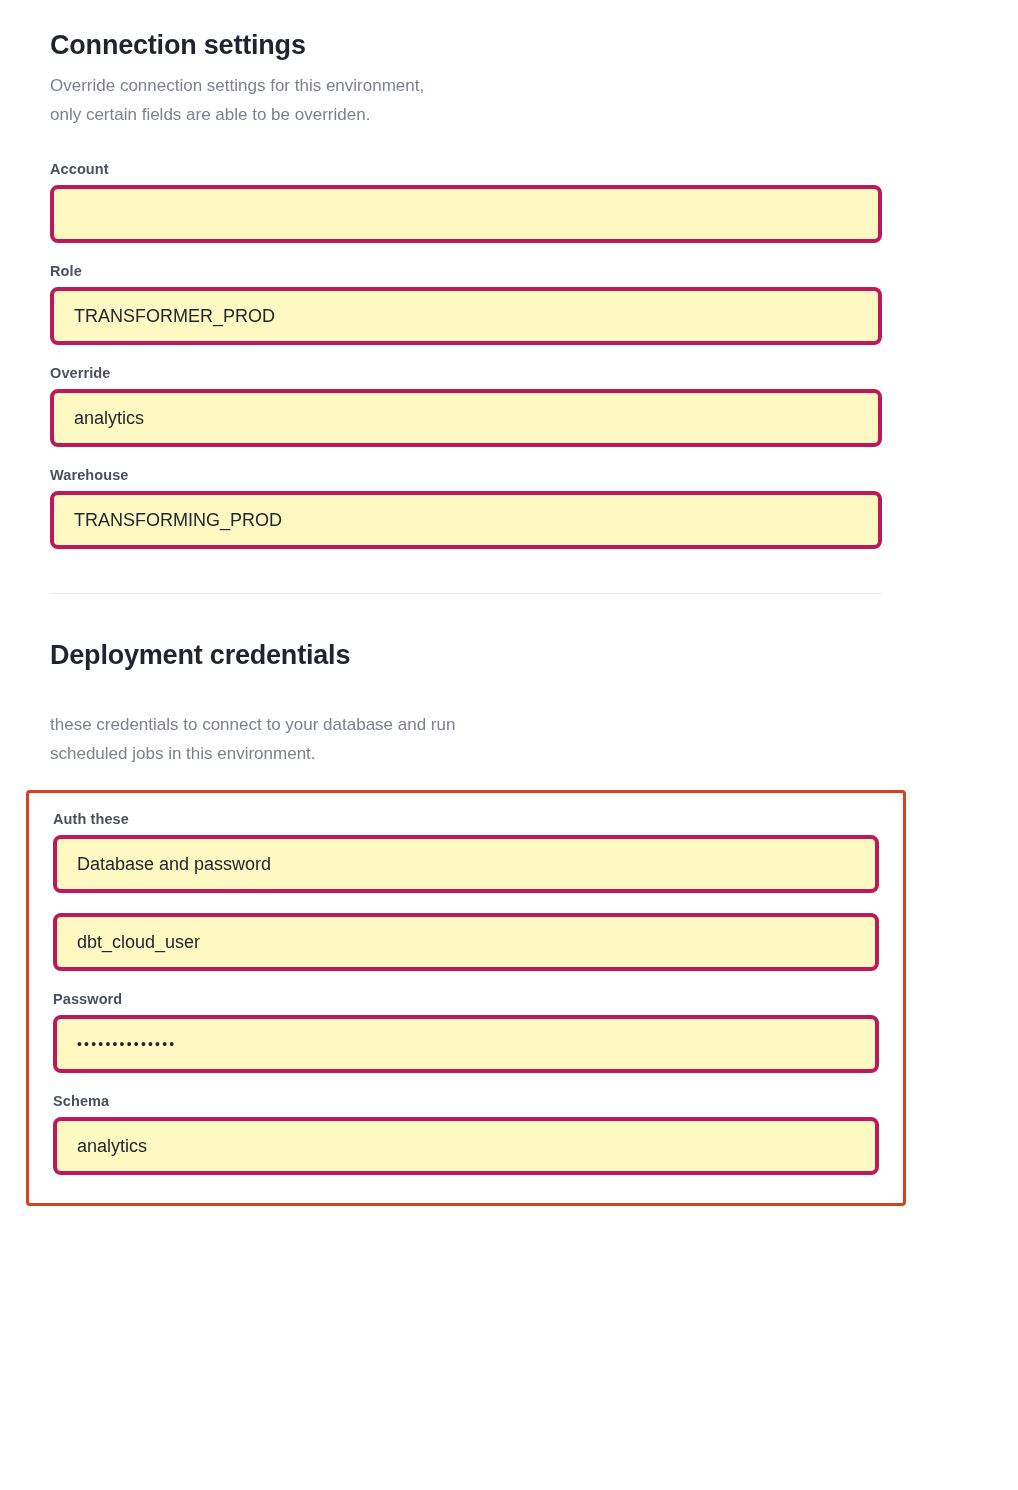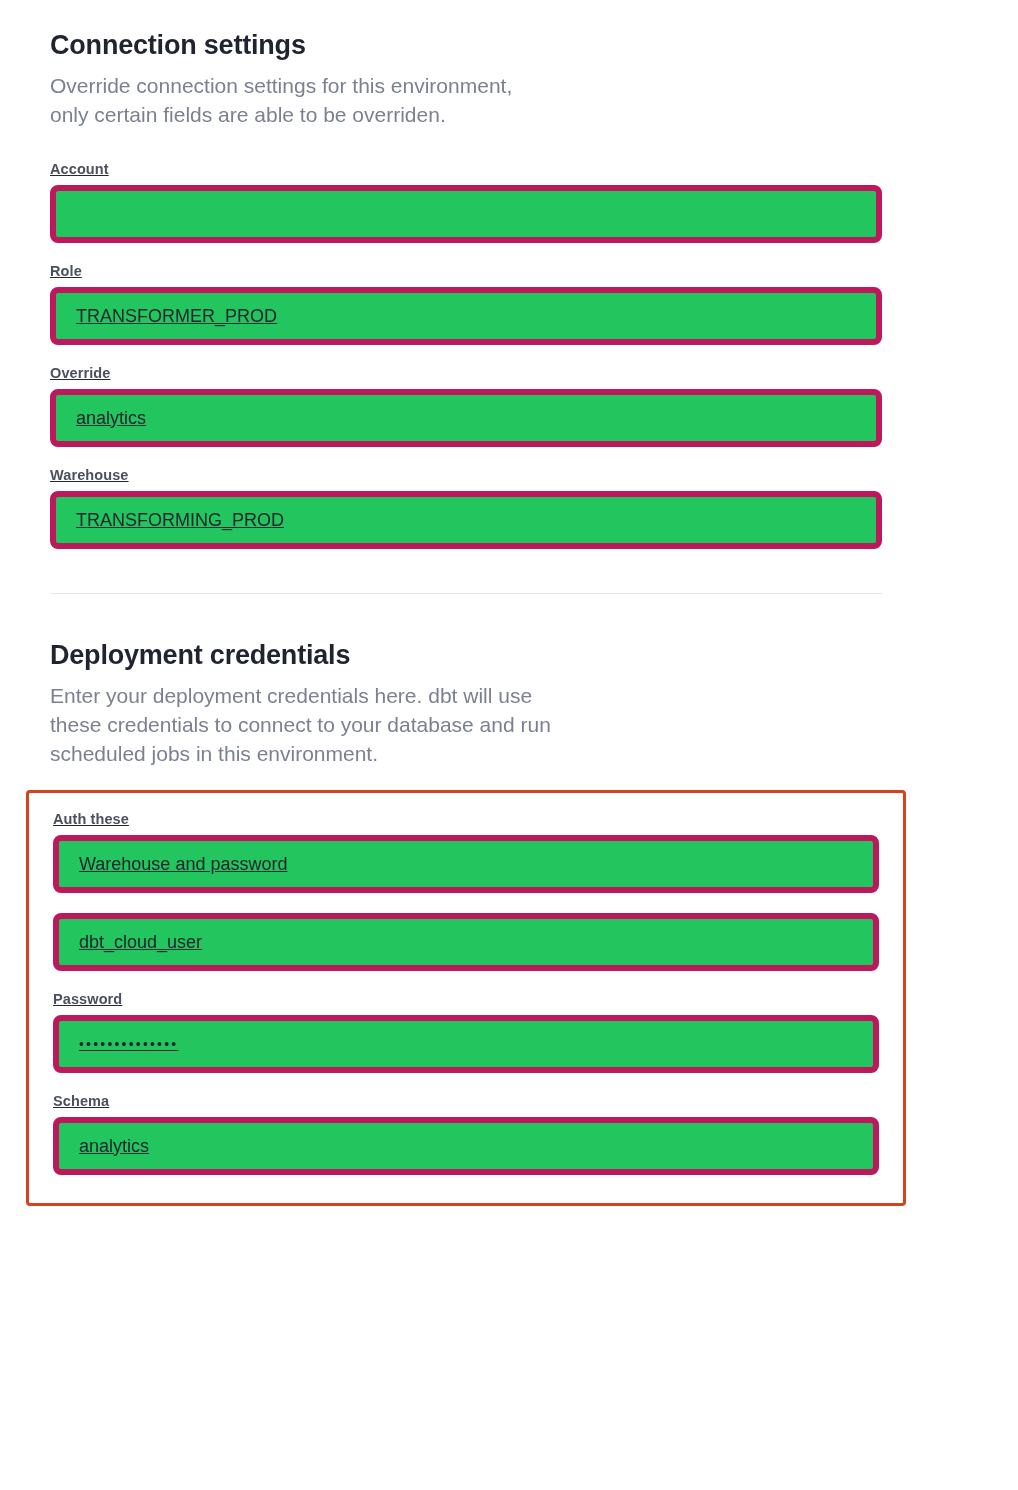--- a/index.html
+++ b/index.html
@@ -26,43 +26,42 @@
   .section-title {
     font-size: 27px;
     font-weight: bold;
     letter-spacing: -0.2px;
     color: #1f2430;
     margin: 0;
     padding-top: 30px;
   }
 
   .section-desc {
-    font-size: 21px;
+    font-size: 17px;
     line-height: 29px;
     color: #7b8191;
     margin: 10px 0 0 0;
     max-width: 620px;
     font-weight: 400;
   }
 
   .field {
     margin-top: 20px;
-    text-decoration: underline;
   }
   .field-label {
     font-size: 14.5px;
     font-weight: bold;
     color: #4a505e;
     margin-bottom: 8px;
     letter-spacing: 0.1px;
   }
   .field-input {
     height: 58px;
-    background: #22c55e;
-    border: 6px solid #be185d;
+    background: #fef9c3;
+    border: 4px solid #be185d;
     border-radius: 8px;
     display: flex;
     align-items: center;
     padding: 0 20px;
     font-size: 18px;
     color: #22262f;
     width: 100%;
     font-family: "Liberation Sans", sans-serif;
   }
   .field-input.empty {
@@ -129,31 +128,31 @@
 
     </div>
   </div>
 
   <hr class="divider">
   <div class="spacer-after-divider"></div>
 
   <div class="section">
     <h1 class="section-title" style="padding-top:0">Deployment credentials</h1>
     <p class="section-desc">
-      <span>Enter your deployment credentials here. dbt will use</span><br>
+      <br>
       <span>these credentials to connect to your database and run</span><br>
       <span>scheduled jobs in this environment.</span>
     </p>
   </div>
 
   <div class="highlight-box">
 
     <div class="field">
       <div class="field-label">Auth these</div>
-      <div class="field-input">Warehouse and password</div>
+      <div class="field-input">Database and password</div>
     </div>
 
     <div class="field">
       <div class="field-input">dbt_cloud_user</div>
     </div>
 
     <div class="field">
       <div class="field-label">Password</div>
       <div class="field-input password">••••••••••••••</div>
     </div>

